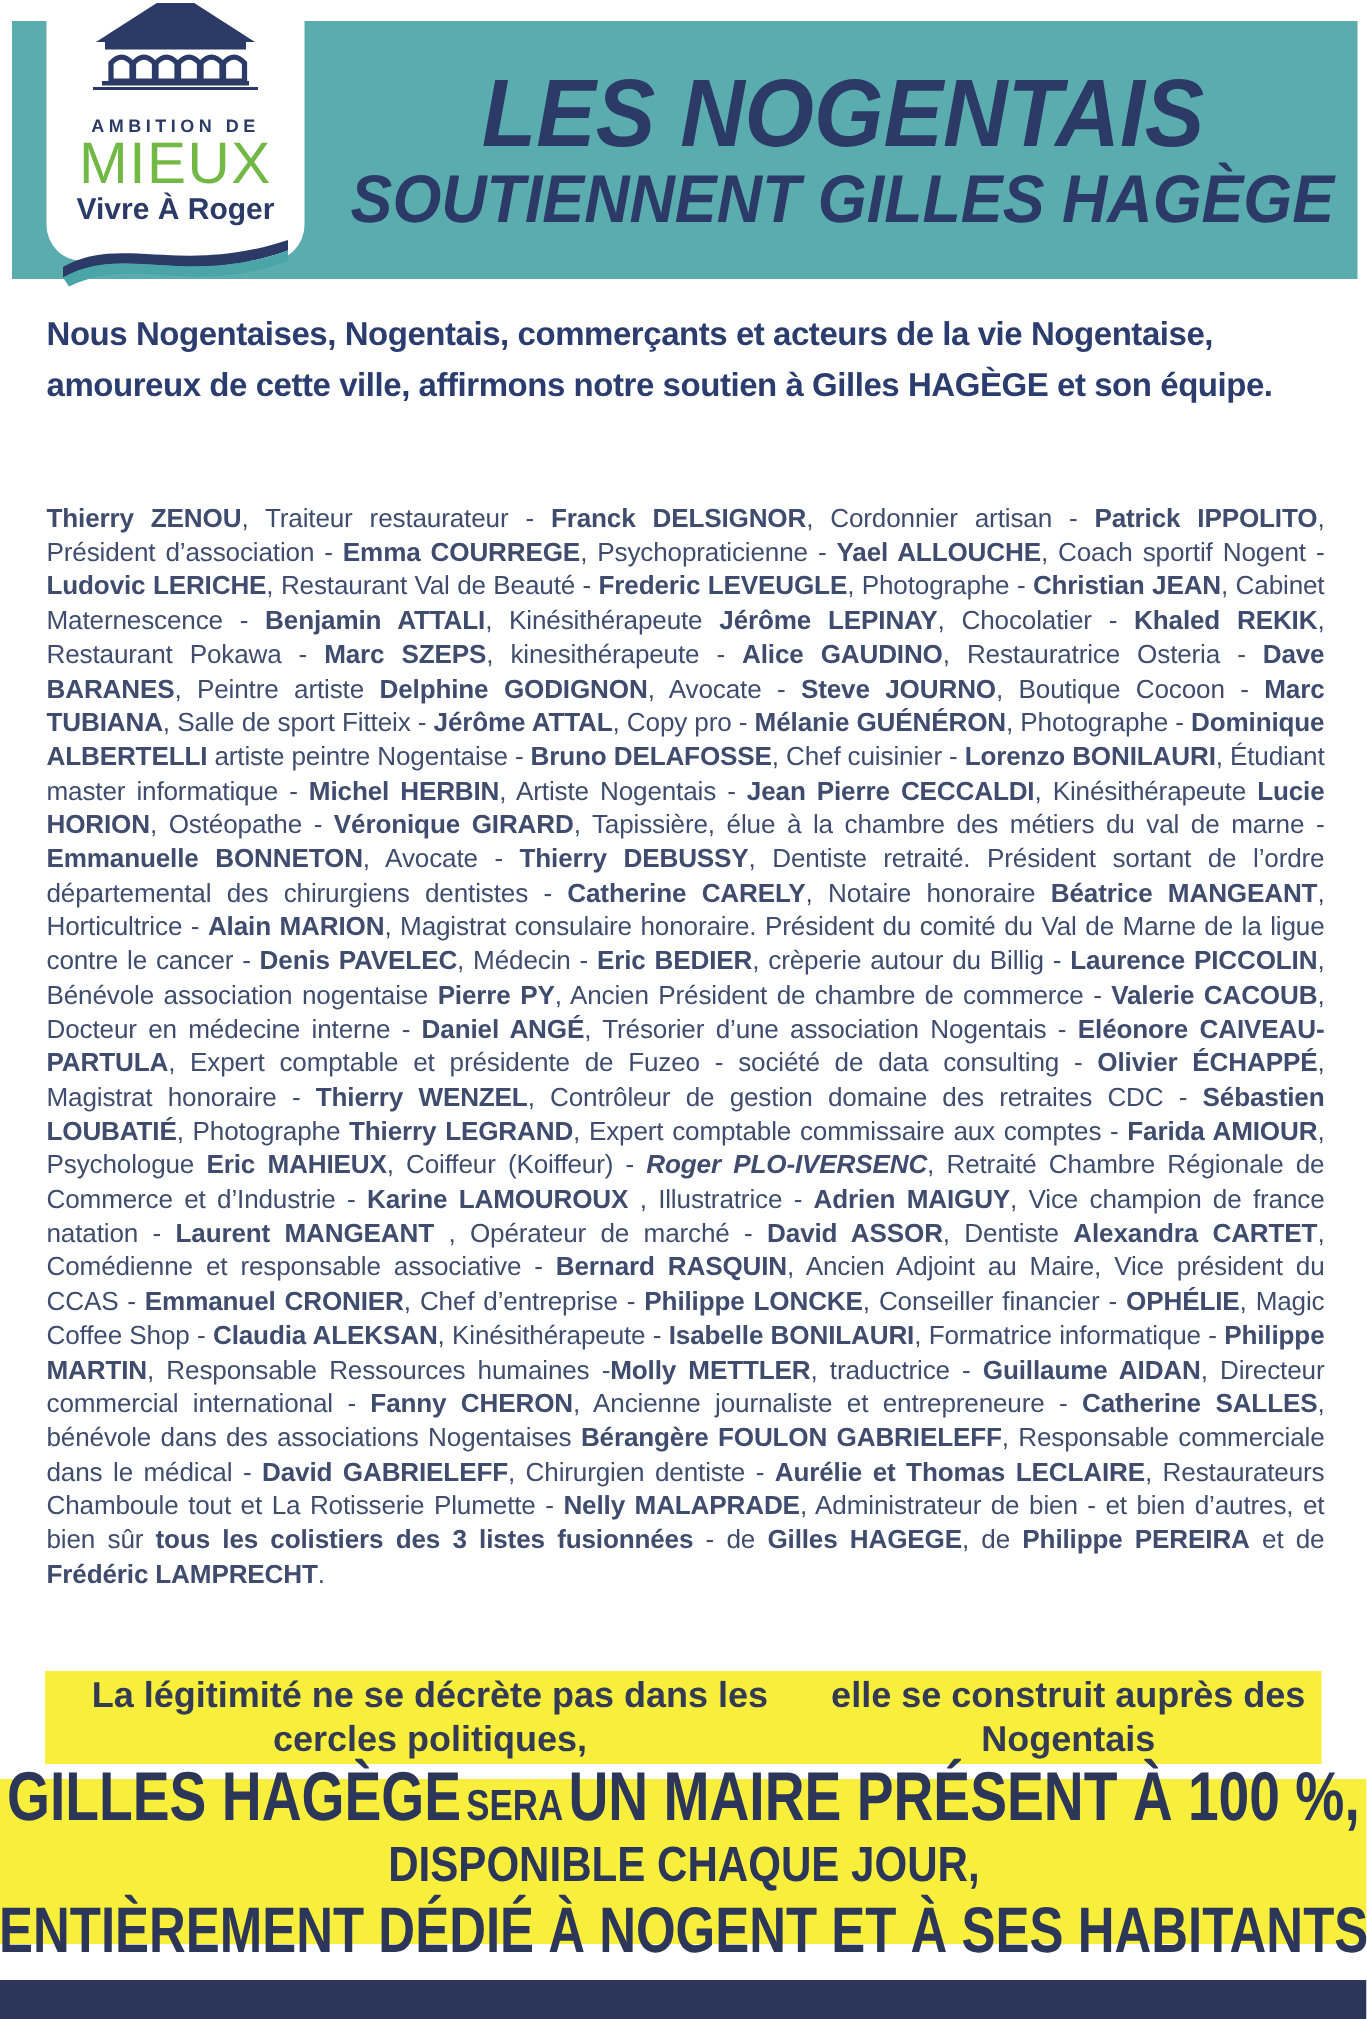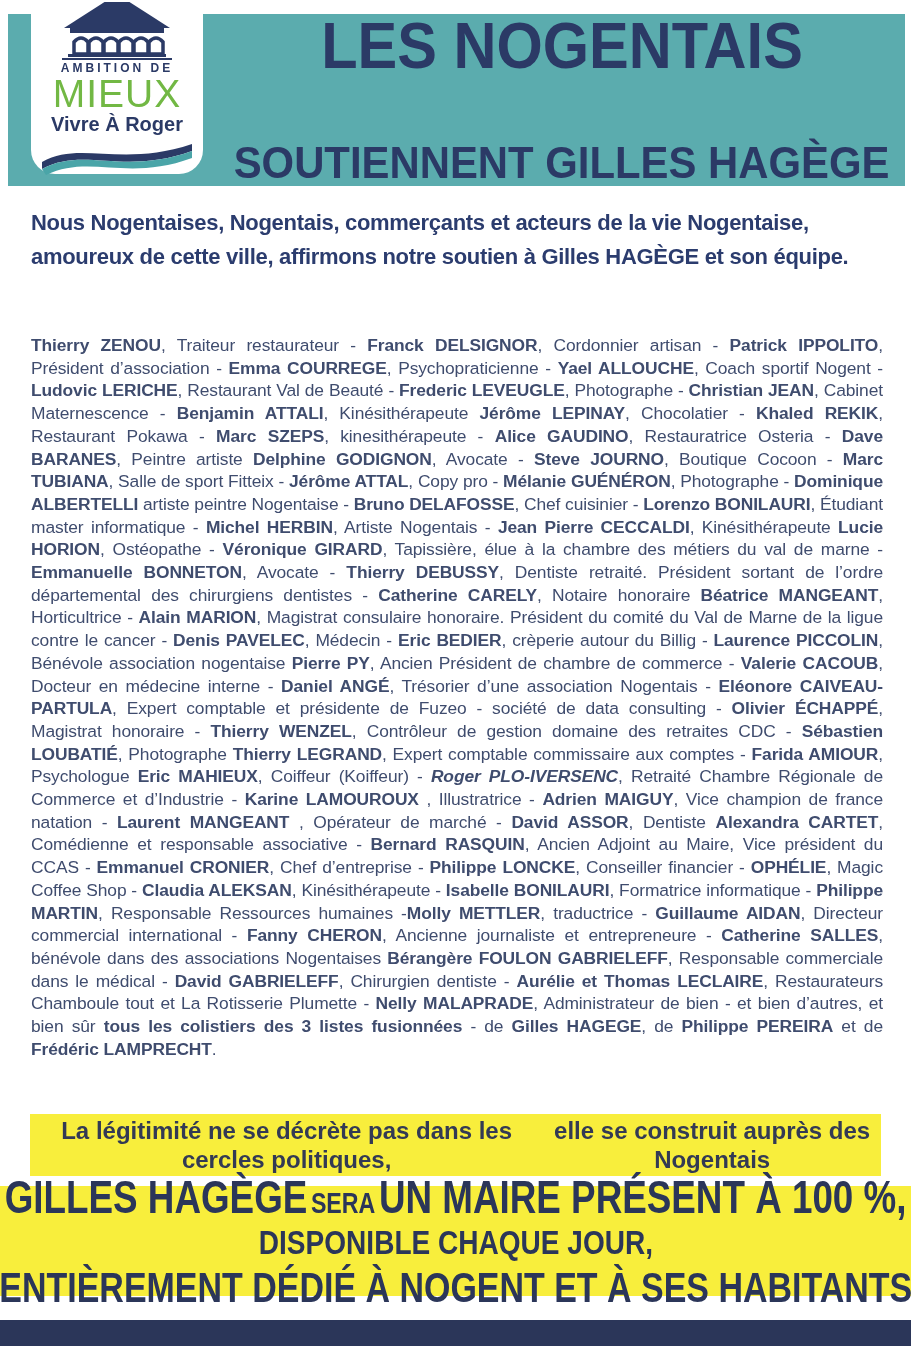--- a/index.html
+++ b/index.html
@@ -1,28 +1,28 @@
 <!DOCTYPE html>
 <html><head>
 <meta charset="utf-8">
 <style>
   html,body{margin:0;padding:0;}
   body{width:911px;height:1346px;background:#ffffff;font-family:"Liberation Sans",sans-serif;position:relative;overflow:hidden;}
   .page{position:absolute;inset:0;}
 
   
   .teal-band{position:absolute;left:8px;right:6px;top:14px;height:172px;background:#5bacae;}
-  .header-titles{position:absolute;left:215px;right:4px;top:0;height:100%;display:flex;flex-direction:column;align-items:center;justify-content:space-between;gap:2px;}
+  .header-titles{position:absolute;left:215px;right:4px;top:0;height:100%;display:flex;flex-direction:column;align-items:center;justify-content:center;gap:2px;font-style:italic;}
   .title1{font-weight:bold;font-size:64px;color:#2b3a66;letter-spacing:0px;line-height:1.0;}
   .title2{font-weight:bold;font-size:45px;color:#2b3a66;line-height:1.05;}
   .condensed{display:inline-block;transform:scaleX(0.93);transform-origin:50% 50%;white-space:nowrap;}
 
   
   .logo-card{position:absolute;left:31px;top:0;width:172px;height:174px;background:#ffffff;border-radius:0 0 24px 24px;text-align:center;box-sizing:border-box;padding-top:2px;}
-  .logo-l1{font-weight:bold;font-size:12px;letter-spacing:3px;color:#2b3a66;margin-top:1px;}
+  .logo-l1{font-weight:bold;font-size:12px;letter-spacing:3px;color:#2b3a66;margin-top:17px;}
   .logo-l2{font-weight:normal;font-size:39px;letter-spacing:1px;color:#72b844;line-height:0.95;}
   .logo-l3{font-weight:bold;font-size:20px;color:#2b3a66;margin-top:1px;}
   .pavilion{display:block;margin:0 auto;}
   .wave{display:block;margin:2px auto 0;}
 
   
   .intro{position:absolute;left:31px;right:28px;top:206px;margin:0;font-weight:bold;font-size:22px;line-height:34px;color:#2b3c6e;letter-spacing:-0.3px;}
 
   
   .supporters{position:absolute;left:31px;right:28px;top:334px;margin:0;font-size:17.4px;line-height:22.7px;color:#3f4c6e;text-align:justify;letter-spacing:-0.1px;}

